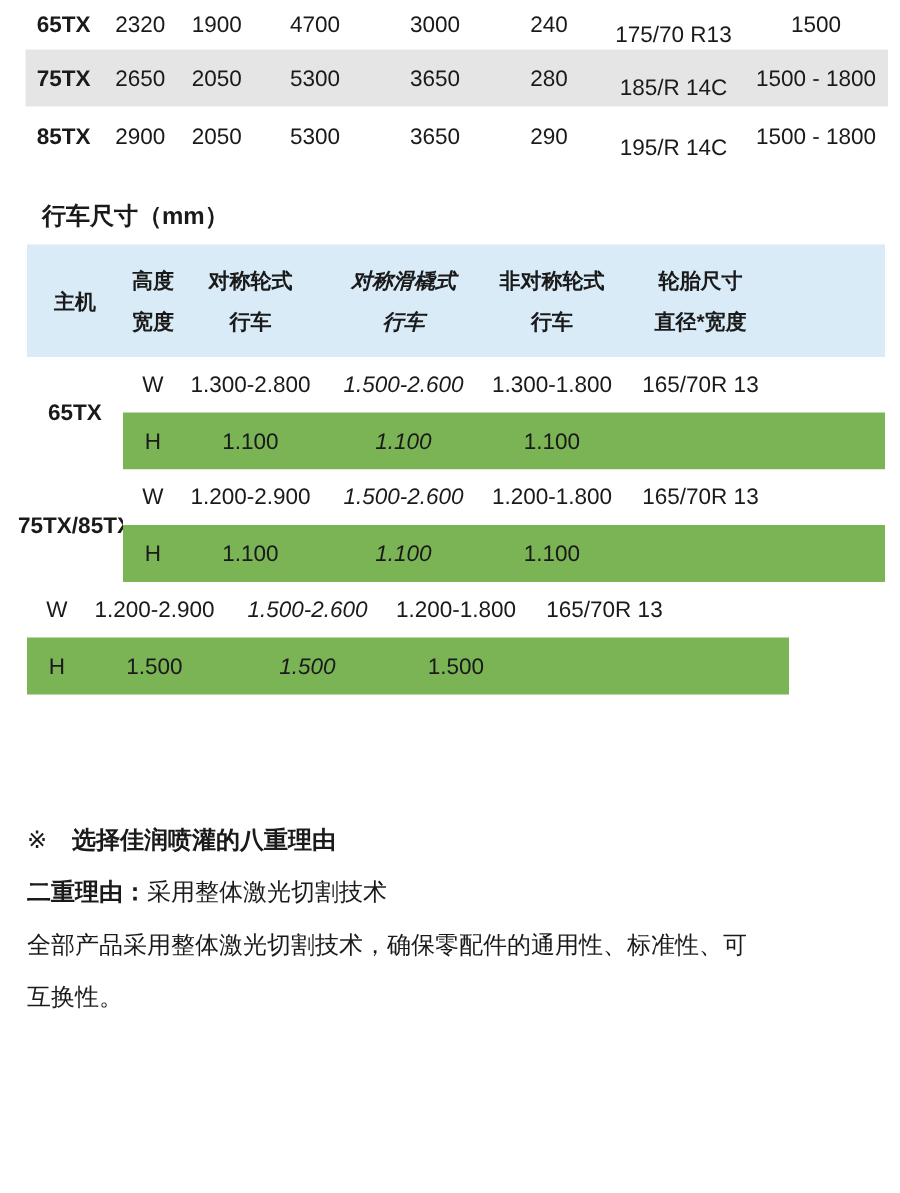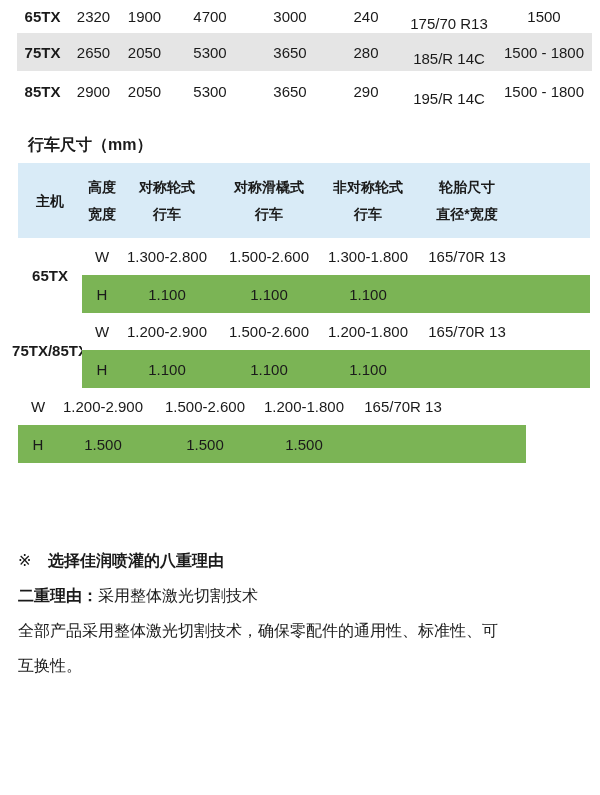--- a/index.html
+++ b/index.html
@@ -28,21 +28,21 @@
     font-size:16px;font-weight:700;}
   
   .travel{margin-left:18px;width:572px;}
   .t-header{display:flex;background:#D9EBF7;height:75px;font-size:14px;font-weight:700;}
   .th-cell{display:flex;flex-direction:column;justify-content:space-between;
     padding:16px 0;box-sizing:border-box;text-align:center;line-height:16px;}
   .th-cell.single{justify-content:center;}
   .cw-model{width:64px;}
   .cw-dim{width:40px;}
   .cw-c1{width:90px;}
-  .cw-c2{width:114px;}
+  .cw-c2{width:114px;font-style:italic;}
   .cw-c3{width:84px;}
   .cw-c4{width:114px;}
   .t-group{display:flex;}
   .tg-model{width:64px;display:flex;align-items:center;justify-content:center;
     font-weight:700;font-size:15px;text-align:center;}
   .tg-rows{width:508px;}
   .tg-row{display:flex;align-items:center;font-size:15px;}
   .tg-row>div{text-align:center;}
   .tg-row.w-row{height:37px;background:#ffffff;}
   .tg-row.h-row{height:38px;background:#7BB455;}

